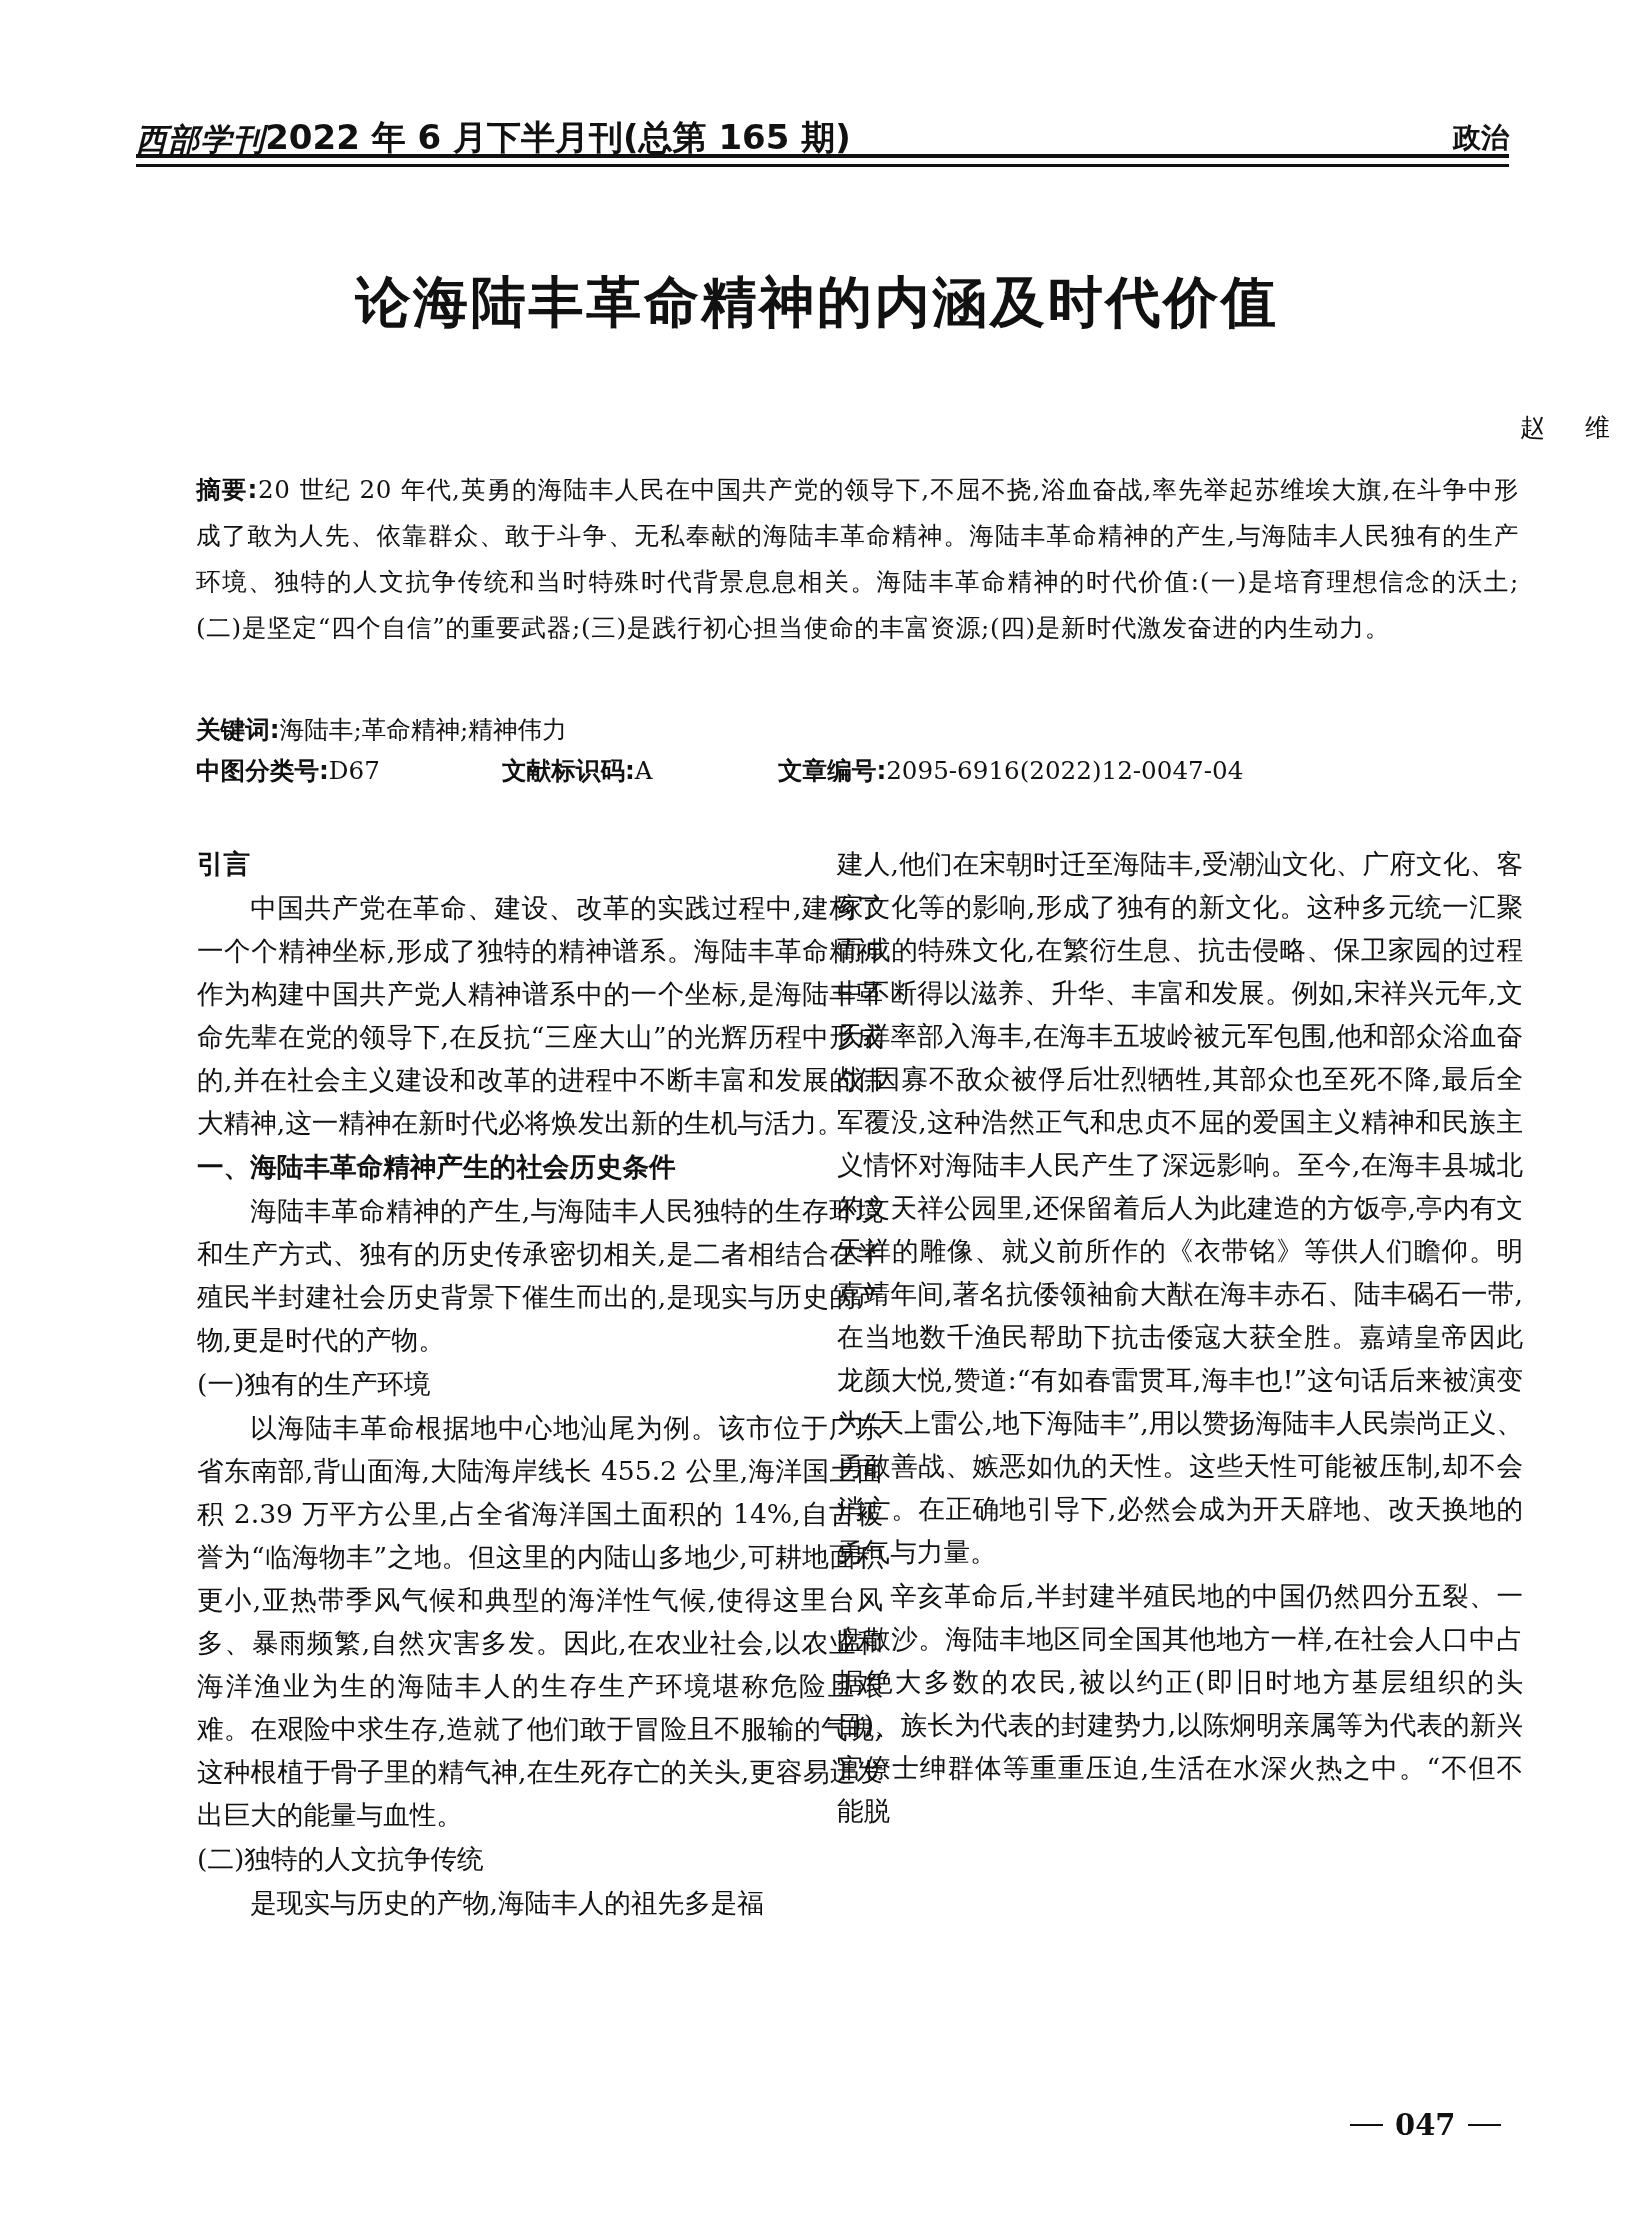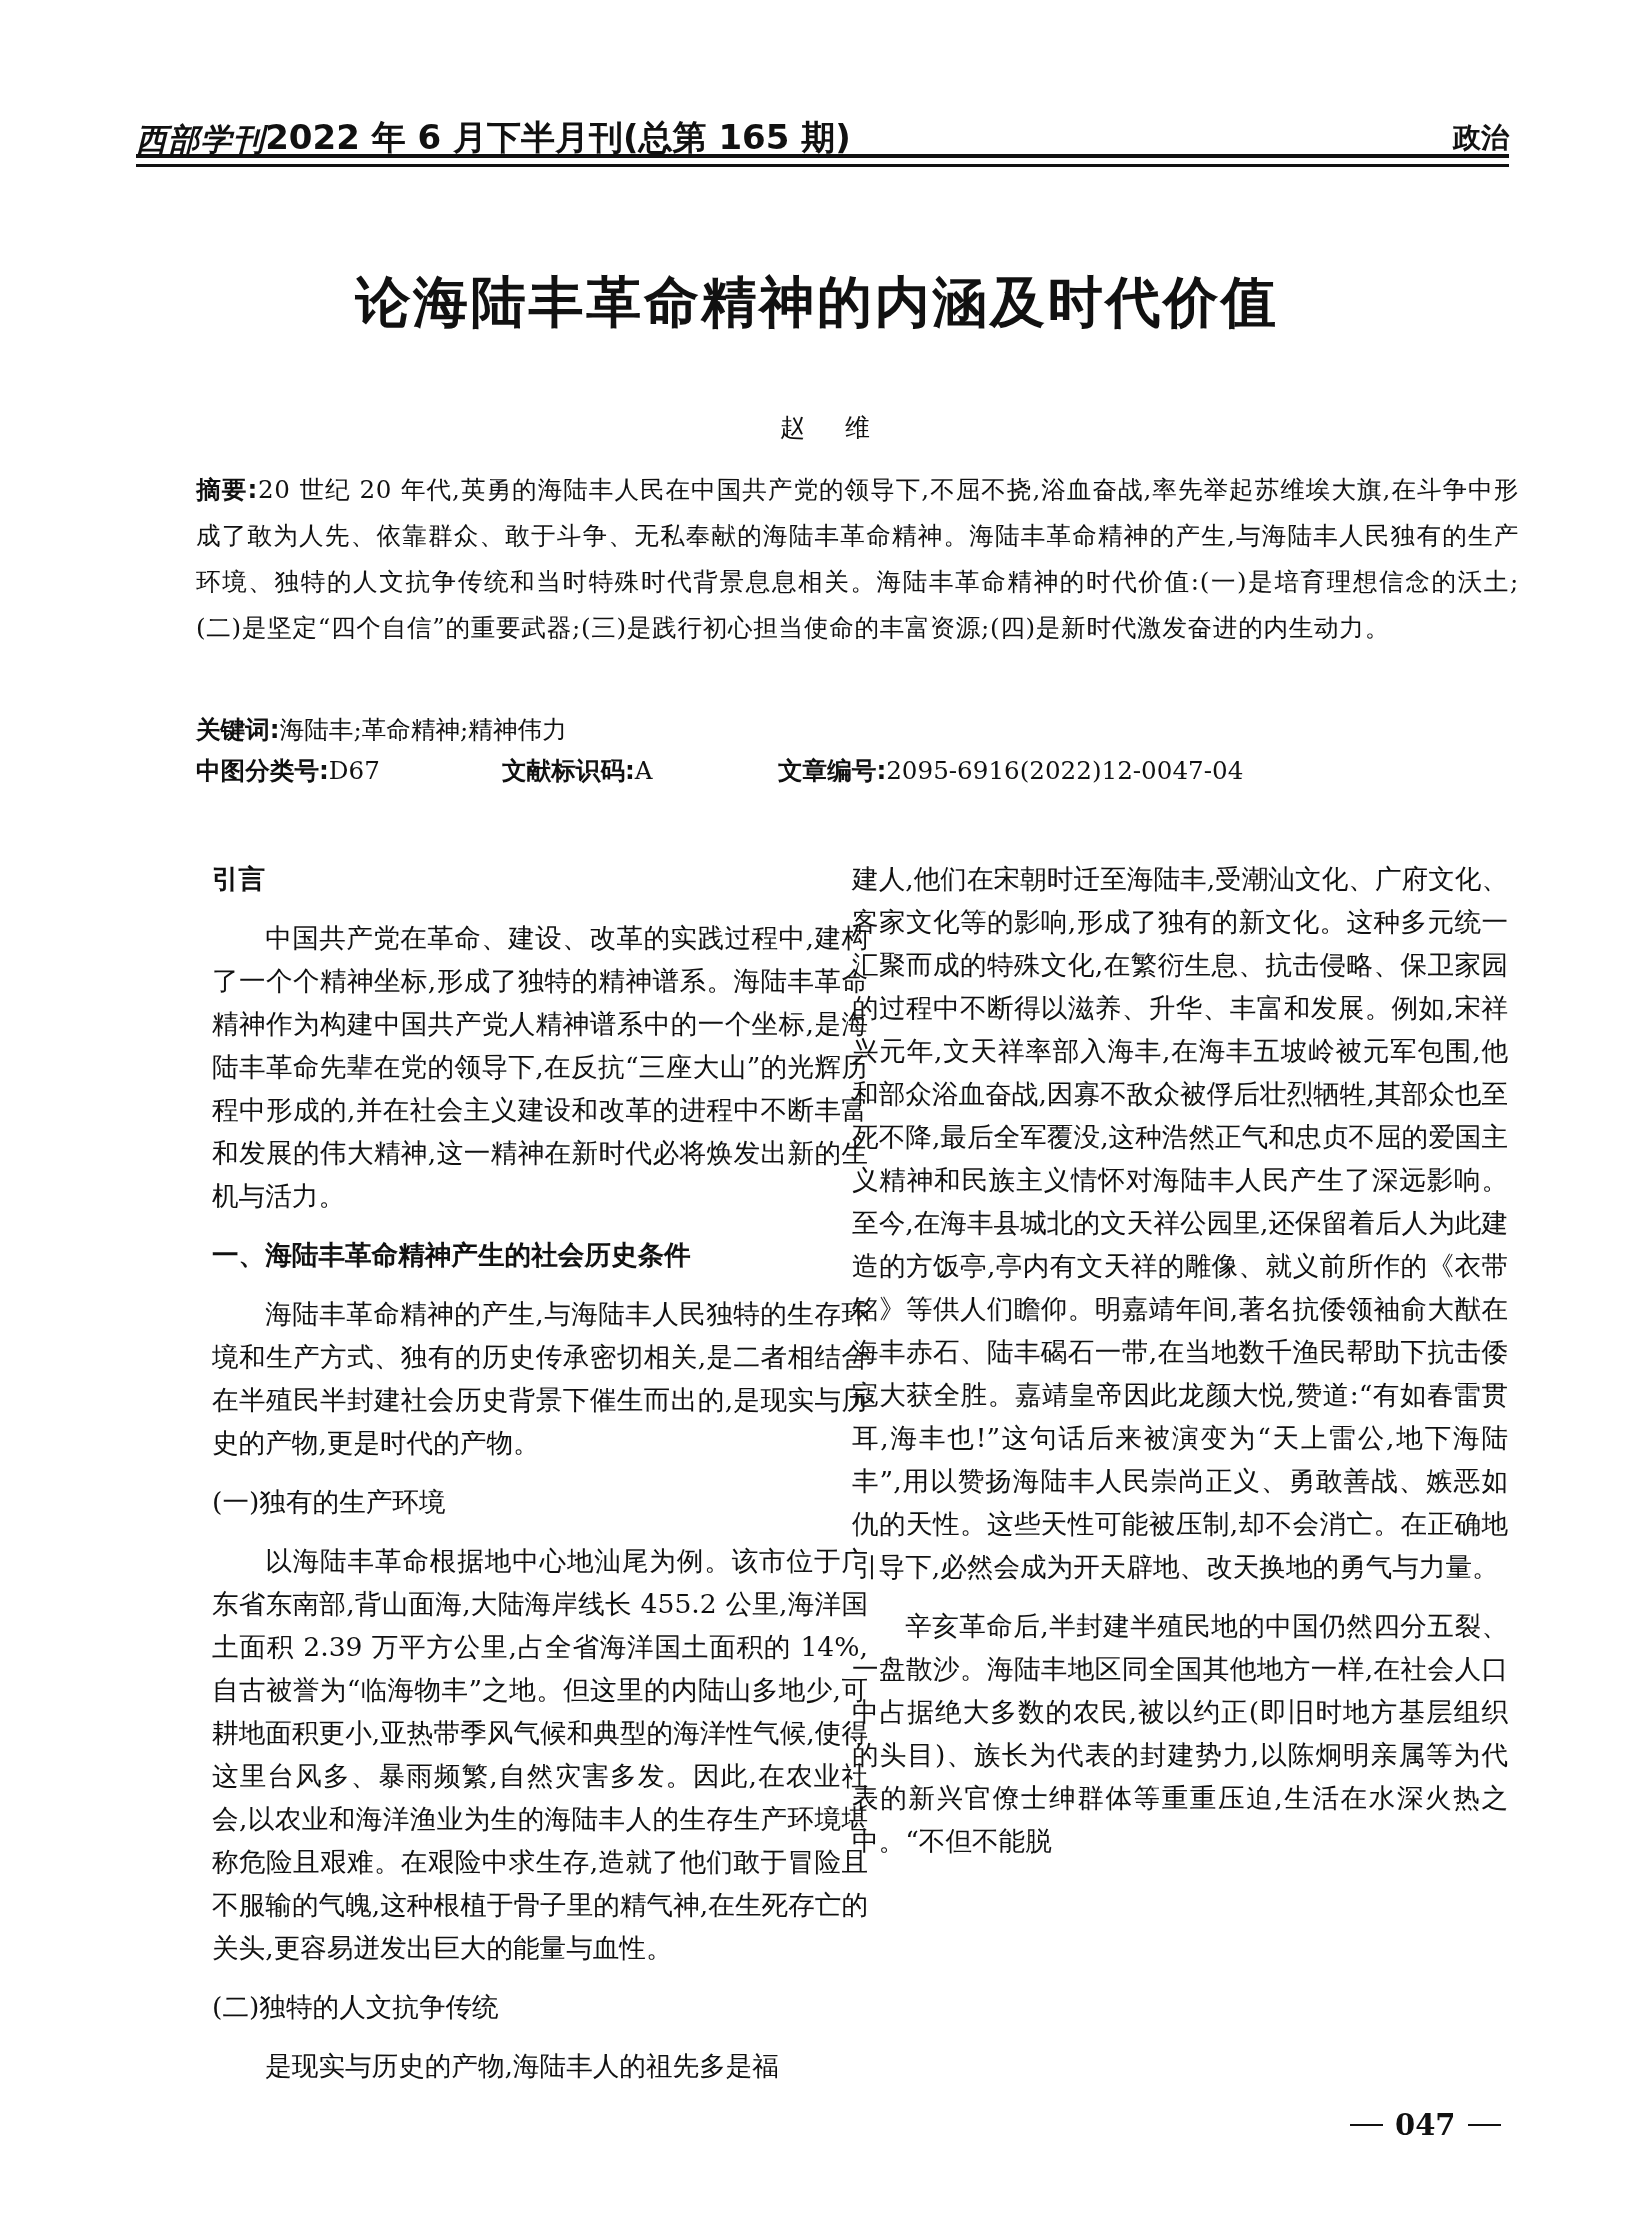--- a/index.html
+++ b/index.html
@@ -24,41 +24,41 @@
     font-family: "DejaVu Sans", sans-serif; font-weight: bold; font-size: 28px;
   }
   .rule-thick { position: absolute; left: 136px; width: 1373px; height: 4px; background: #111; top: 154px; }
   .rule-thin { position: absolute; left: 136px; width: 1373px; height: 3.3px; background: #111; top: 164px; }
 
   .title {
     position: absolute; left: 0; top: 266px; width: 1634px; text-align: center;
     font-family: "DejaVu Sans", sans-serif; font-weight: bold; font-size: 55px; letter-spacing: 2.7px;
   }
   .author {
-    position: absolute; left: 0; top: 411px; width: 1650px; text-align: center;
+    position: absolute; left: 0; top: 411px; width: 1650px; text-align: right;
     font-family: "DejaVu Serif", serif; font-size: 25px; letter-spacing: 40px; padding-left: 40px; box-sizing: border-box;
   }
   .abstract {
     position: absolute; left: 196px; top: 467px; width: 1323px;
     font-size: 24.6px; line-height: 46px; text-align: justify; letter-spacing: 0.7px;
   }
   .label-bold { font-family: "DejaVu Sans", sans-serif; font-weight: bold; }
   .keywords { position: absolute; left: 196px; top: 713px; font-size: 24.6px; }
   .class-row { position: absolute; left: 196px; top: 754px; font-size: 24.6px; display: flex; }
   .class-row > div { white-space: nowrap; }
   .class-cn { width: 306px; }
   .class-doc { width: 276px; }
 
   .col {
     position: absolute; top: 841px; width: 688px;
     font-size: 26.6px; line-height: 43px; text-align: justify;
   }
   .col-left { left: 196px; }
   .col-right { left: 836px; }
-  .col p { margin: 16px; }
+  .col p { margin: 1px; }
   .indent { text-indent: 2em; }
   .h-intro, .h-sec { font-family: "DejaVu Sans", sans-serif; font-weight: bold; }
   .h-intro { padding-left: 0; }
   .h-sec { text-indent: 0; }
   .h-sub { text-indent: 0; padding-left: 0; font-style: normal; font-family: "DejaVu Serif", serif; }
   .col-right .h-sub { padding-left: 2em; }
 
   .page-num {
     position: absolute; left: 1350px; top: 2108px;
     font-family: "DejaVu Serif", serif; font-weight: bold; font-size: 29px;

